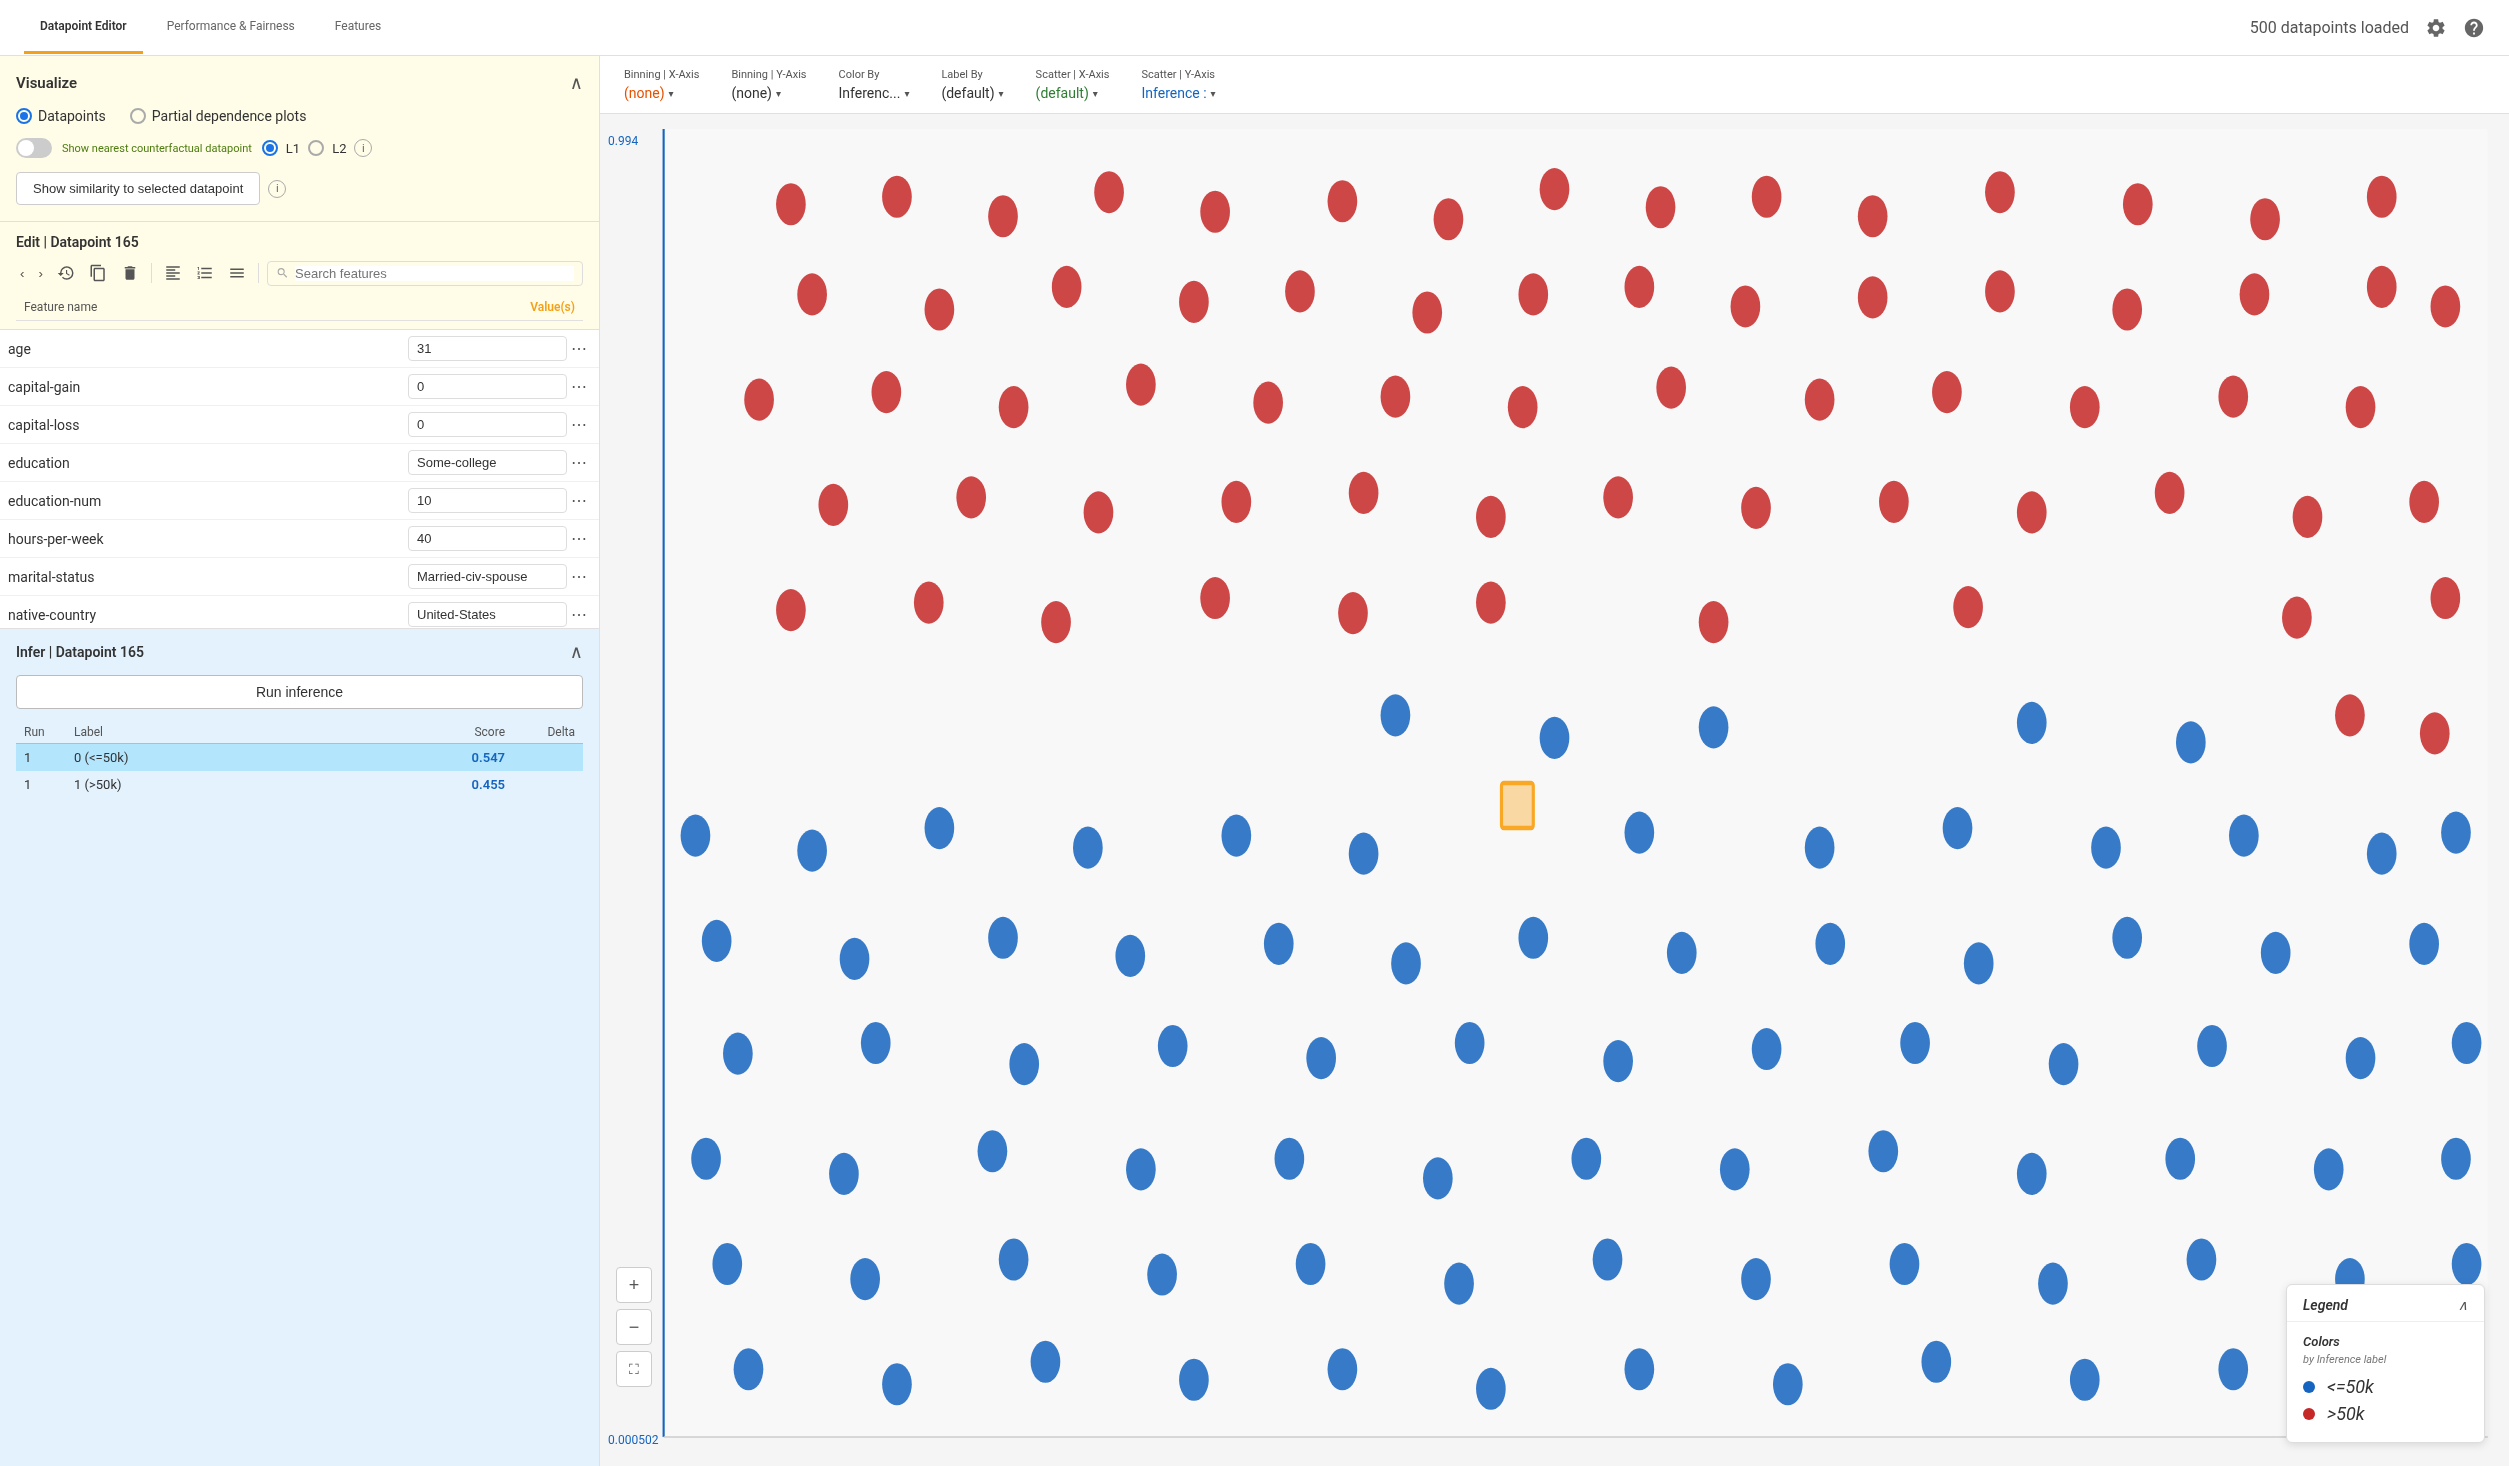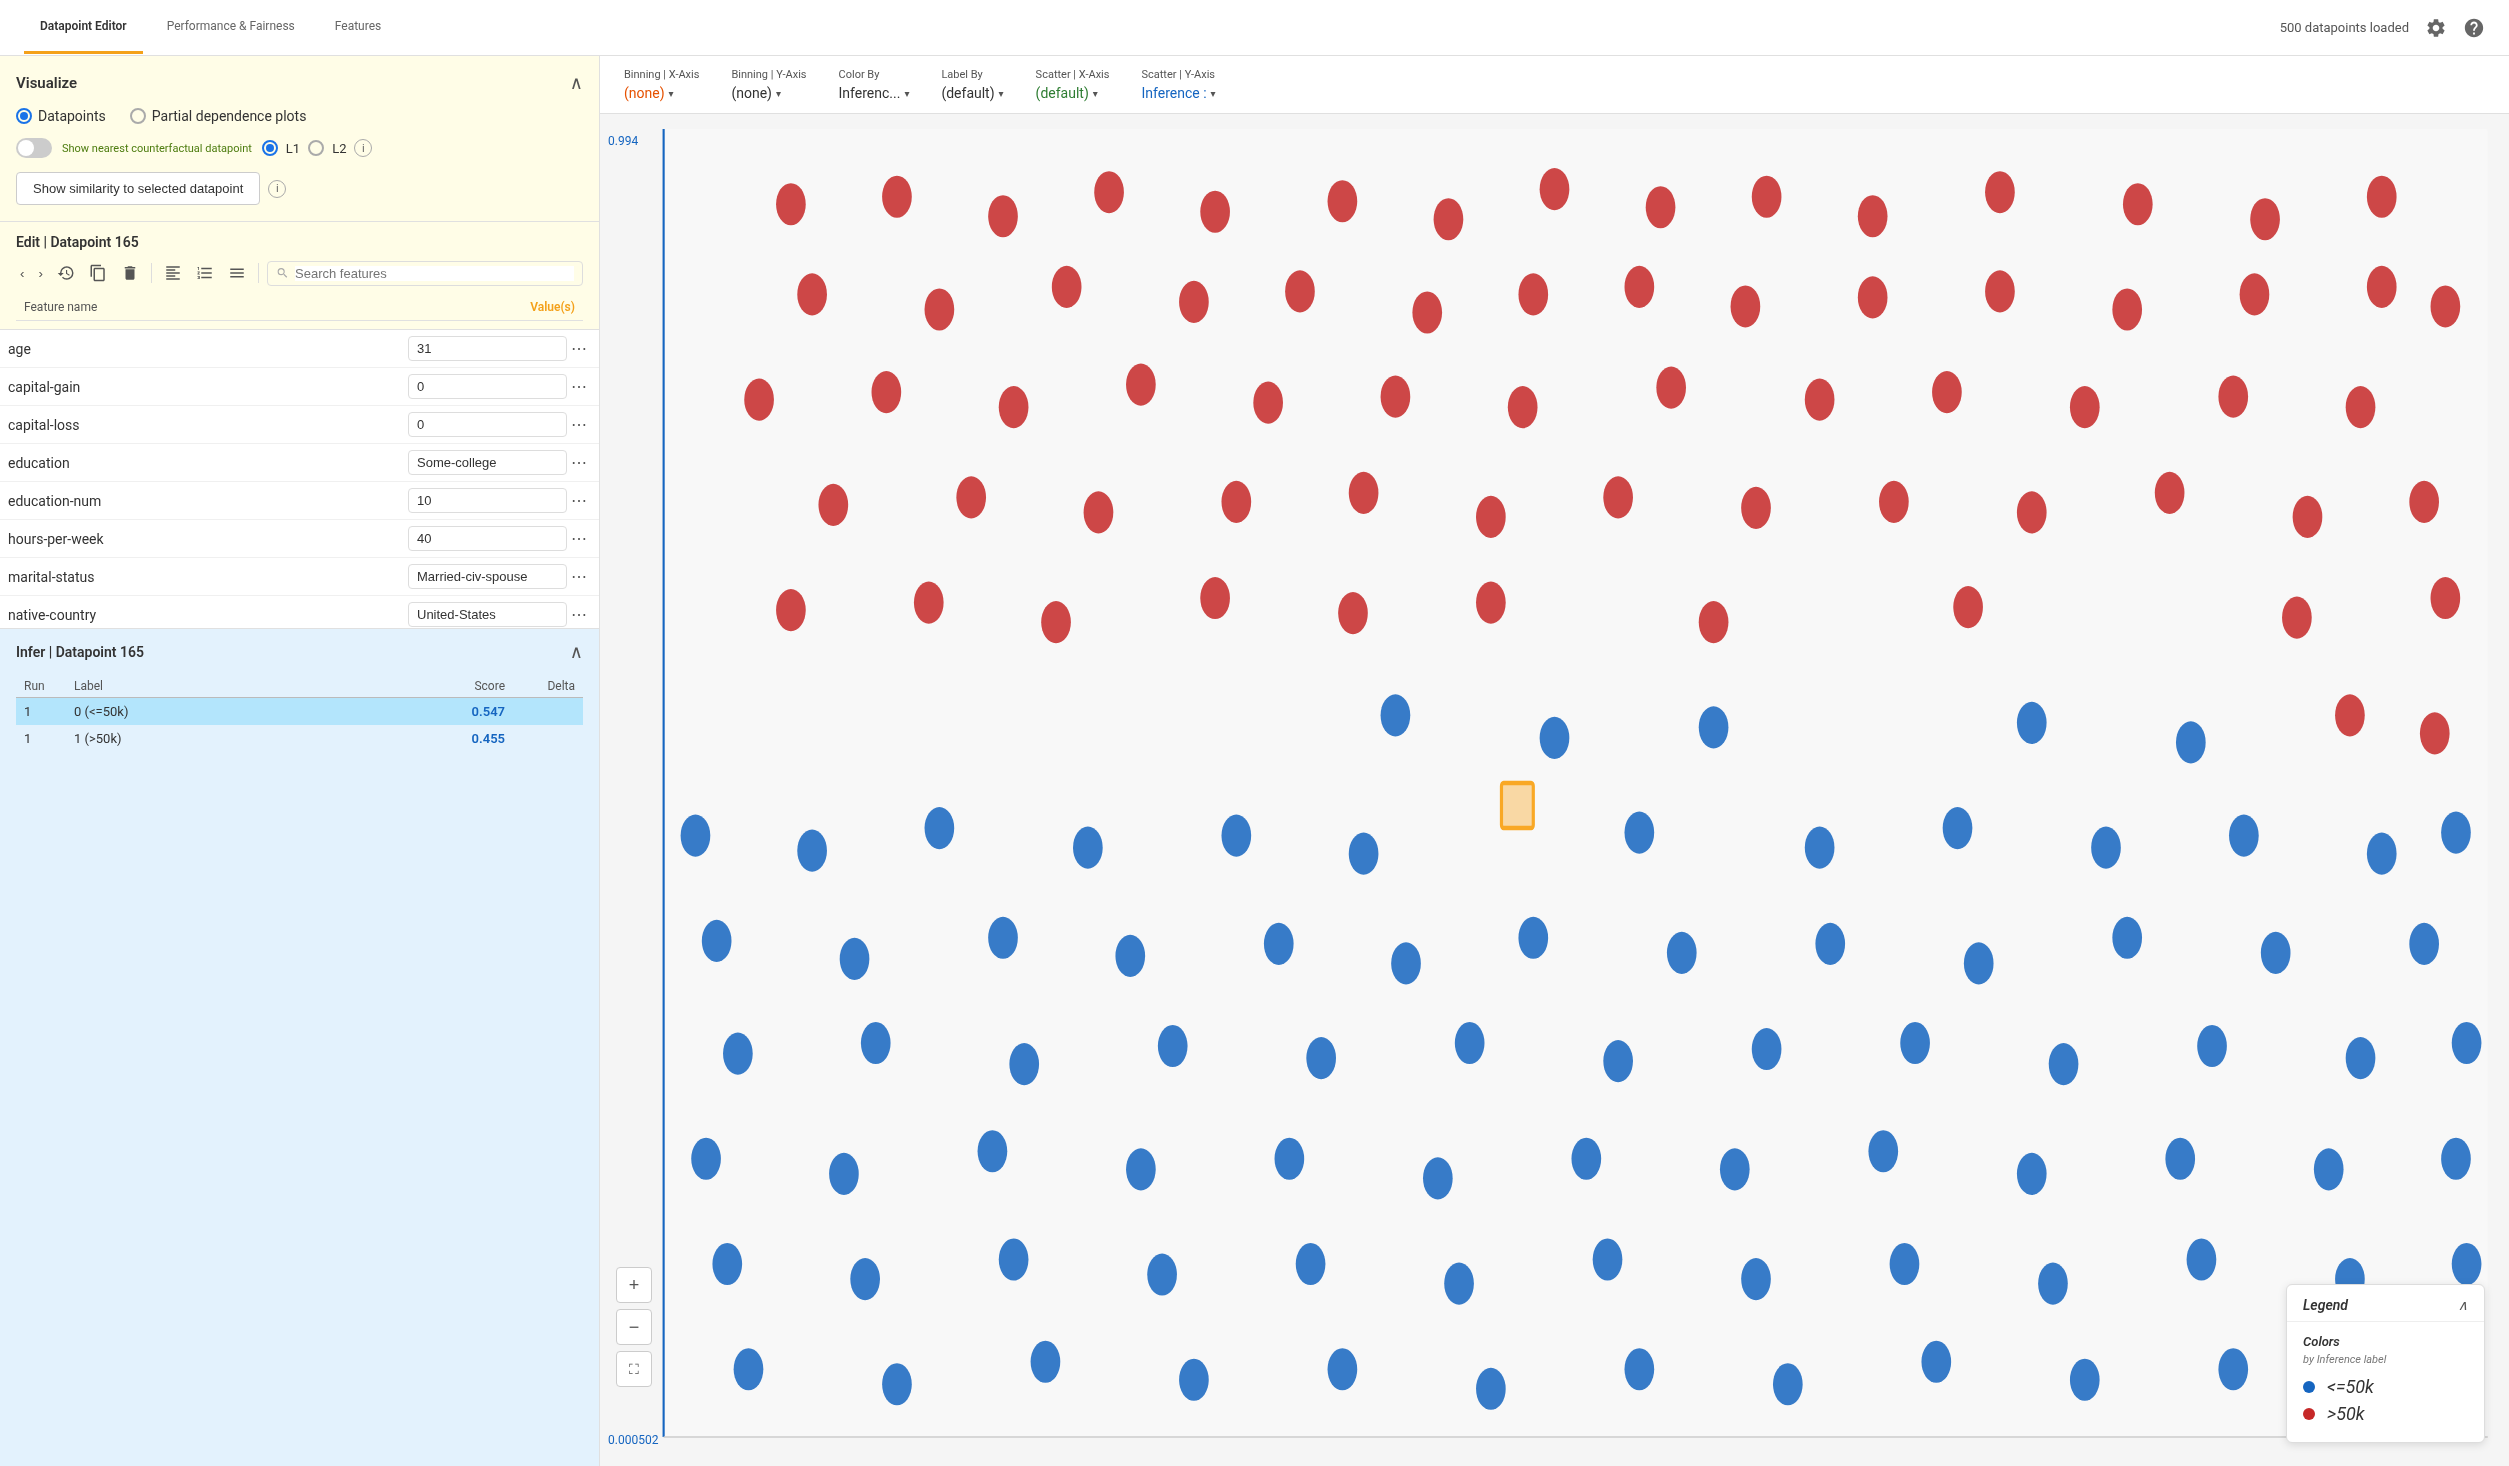--- a/index.html
+++ b/index.html
@@ -8,21 +8,21 @@
     
     .top-nav {
       display: flex; align-items: center; border-bottom: 1px solid #e0e0e0;
       padding: 0 24px; height: 56px; background: #fff;
     }
     .nav-tab {
       padding: 18px 16px; font-size: 12px; cursor: pointer; color: #666;
       border-bottom: 3px solid transparent; margin-right: 8px;
     }
     .nav-tab.active { color: #333; font-weight: 600; border-bottom: 3px solid #f4a11a; }
-    .nav-right { margin-left: auto; display: flex; align-items: center; gap: 16px; color: #555; font-size: 13px; }
+    .nav-right { margin-left: auto; display: flex; align-items: center; gap: 16px; color: #555; font-size: 16px; }
     .nav-right svg { width: 22px; height: 22px; fill: #666; cursor: pointer; }
 
     
     .main-layout { display: flex; height: calc(1467px - 56px); }
 
     
     .left-panel { width: 600px; border-right: 1px solid #e0e0e0; display: flex; flex-direction: column; overflow: hidden; }
 
     
     .visualize-section { background: #fffde7; padding: 16px; border-bottom: 1px solid #e0e0e0; }
@@ -267,20 +267,21 @@
       <input class="feature-value-input" value="United-States" style="">
       <span class="feature-more">⋯</span>
     </div>
       </div>
 
     <div class="infer-section">
       <div class="infer-header">
         <span class="infer-title">Infer | Datapoint 165</span>
         <button class="collapse-btn">∧</button>
       </div>
+      <button class="run-btn">Run inference</button>
       <div class="infer-table-header">
         <span class="infer-col-run">Run</span>
         <span class="infer-col-label">Label</span>
         <span class="infer-col-score">Score</span>
         <span class="infer-col-delta">Delta</span>
       </div>
       <div>
       <div class="infer-row highlighted">
       <span class="infer-col-run">1</span>
       <span class="infer-col-label">0 (&lt;=50k)</span>

